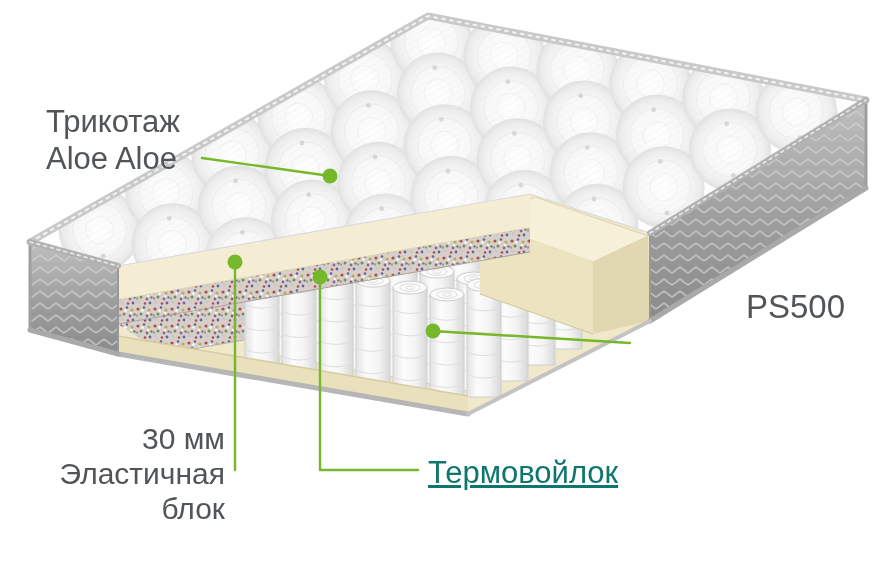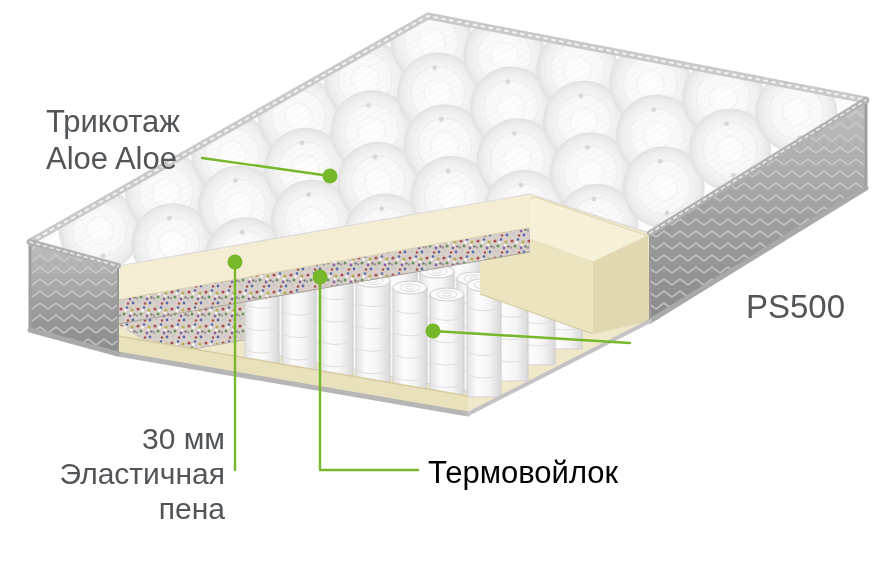--- a/index.html
+++ b/index.html
@@ -598,19 +598,19 @@
     <span>Aloe Aloe</span>
   </div>
 
   <div class="fig-label lbl-spring" style="color: rgb(81, 85, 88);">
     <span class="big">PS500</span>
   </div>
 
   <div class="fig-label lbl-foam" style="color: rgb(81, 85, 88);">
     <span>30 мм</span>
     <span>Эластичная</span>
-    <span>пена</span>
+    <span>блок</span>
   </div>
 
-  <div class="fig-label lbl-felt" style="color: #000000;">
+  <div class="fig-label lbl-felt" style="color: #0f766e; text-decoration: underline;">
     <span>Термовойлок</span>
   </div>
 </div>
 
 </body></html>

